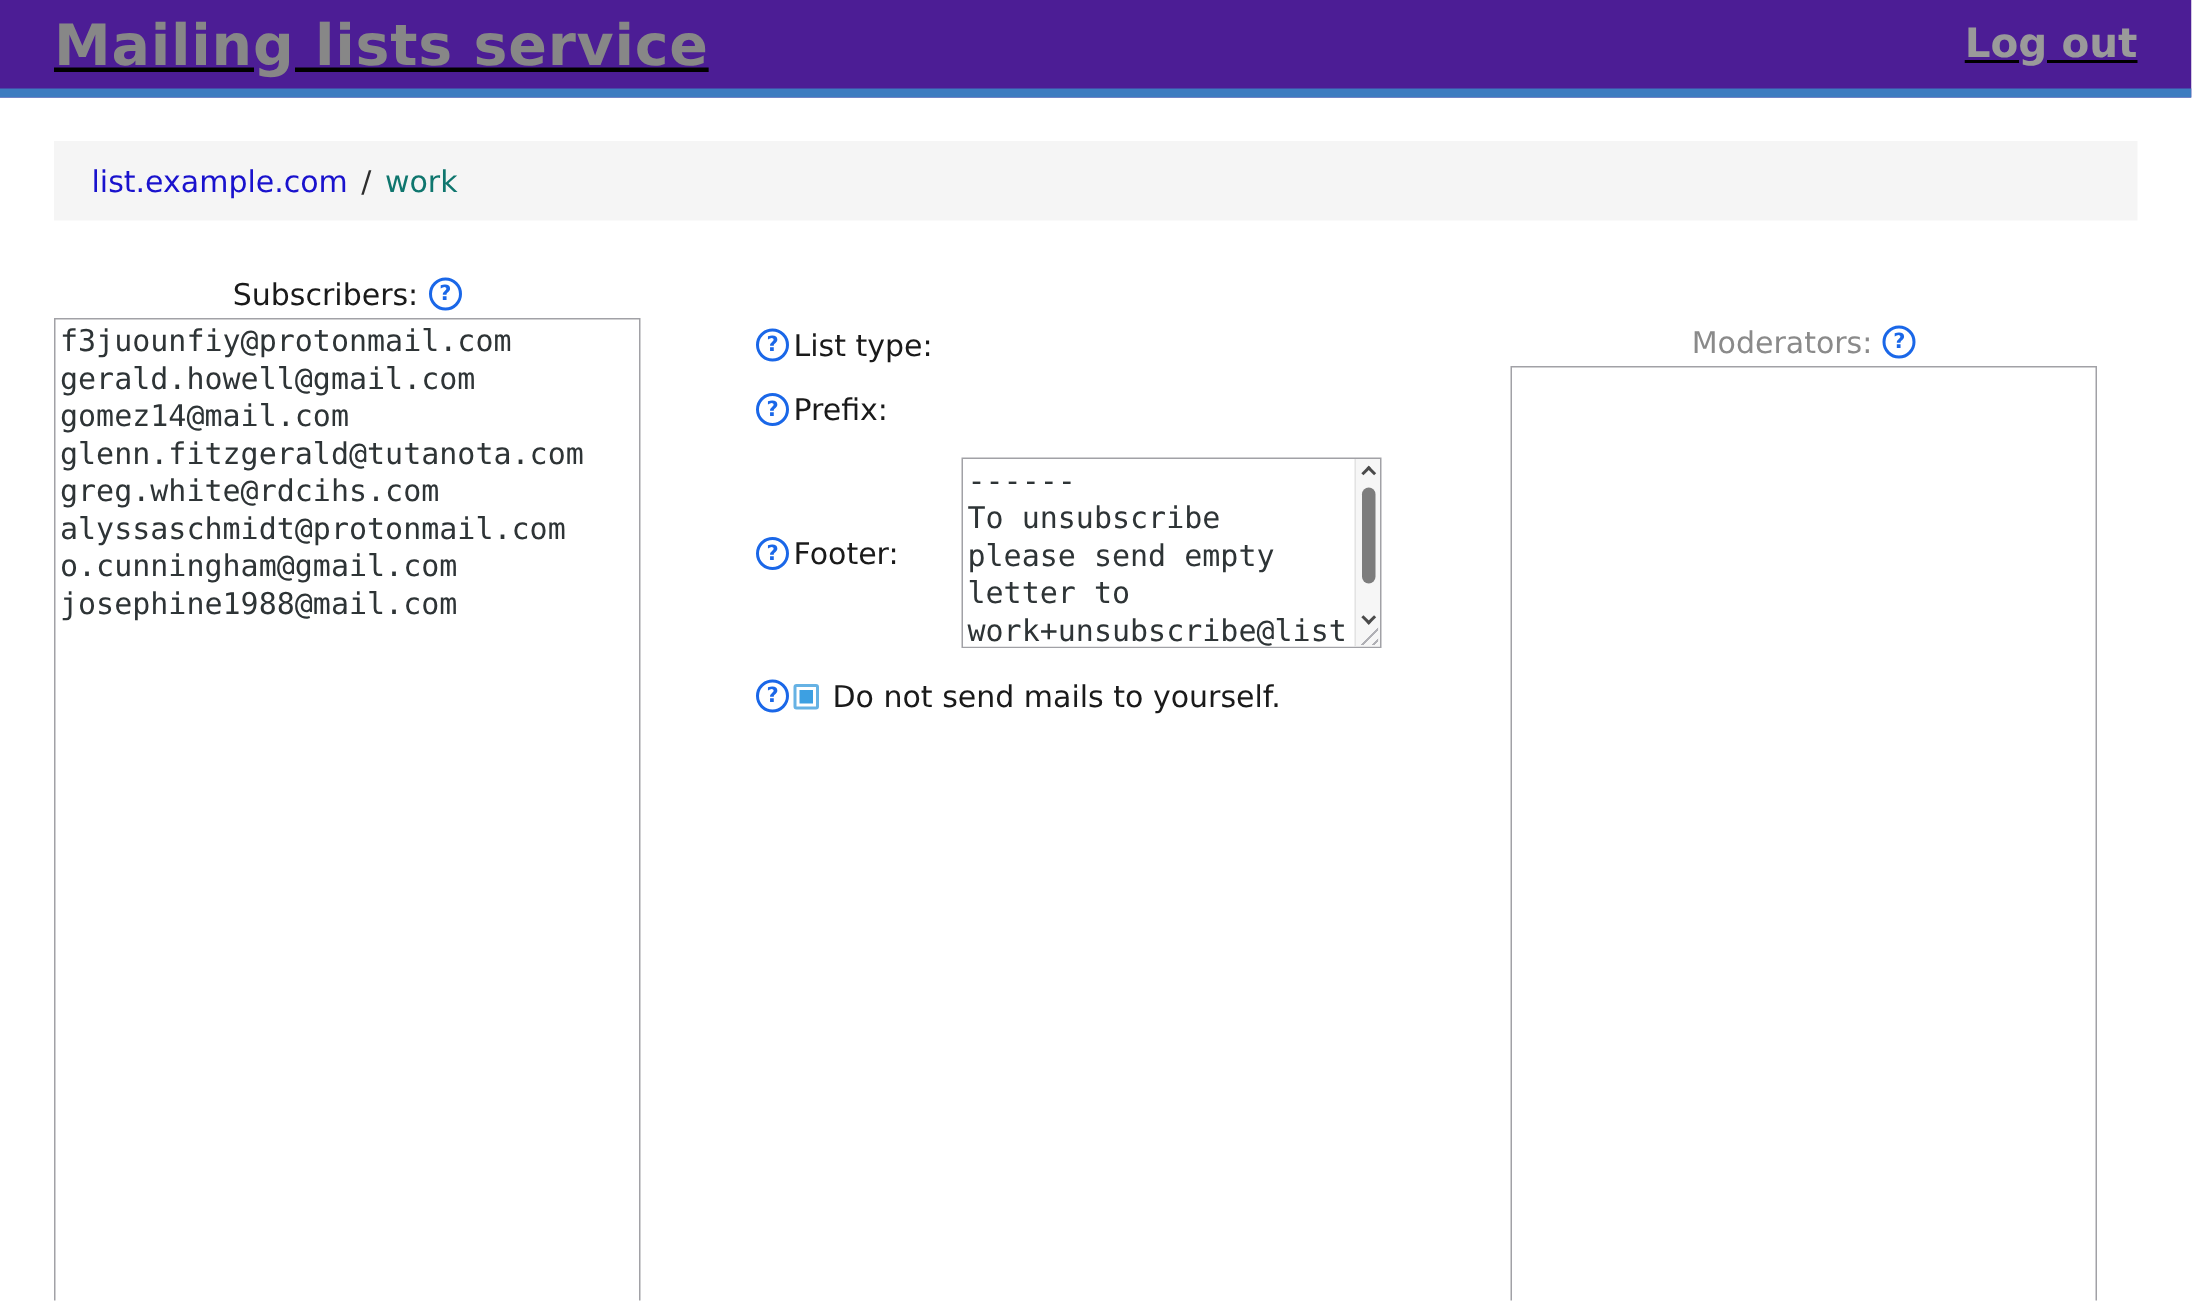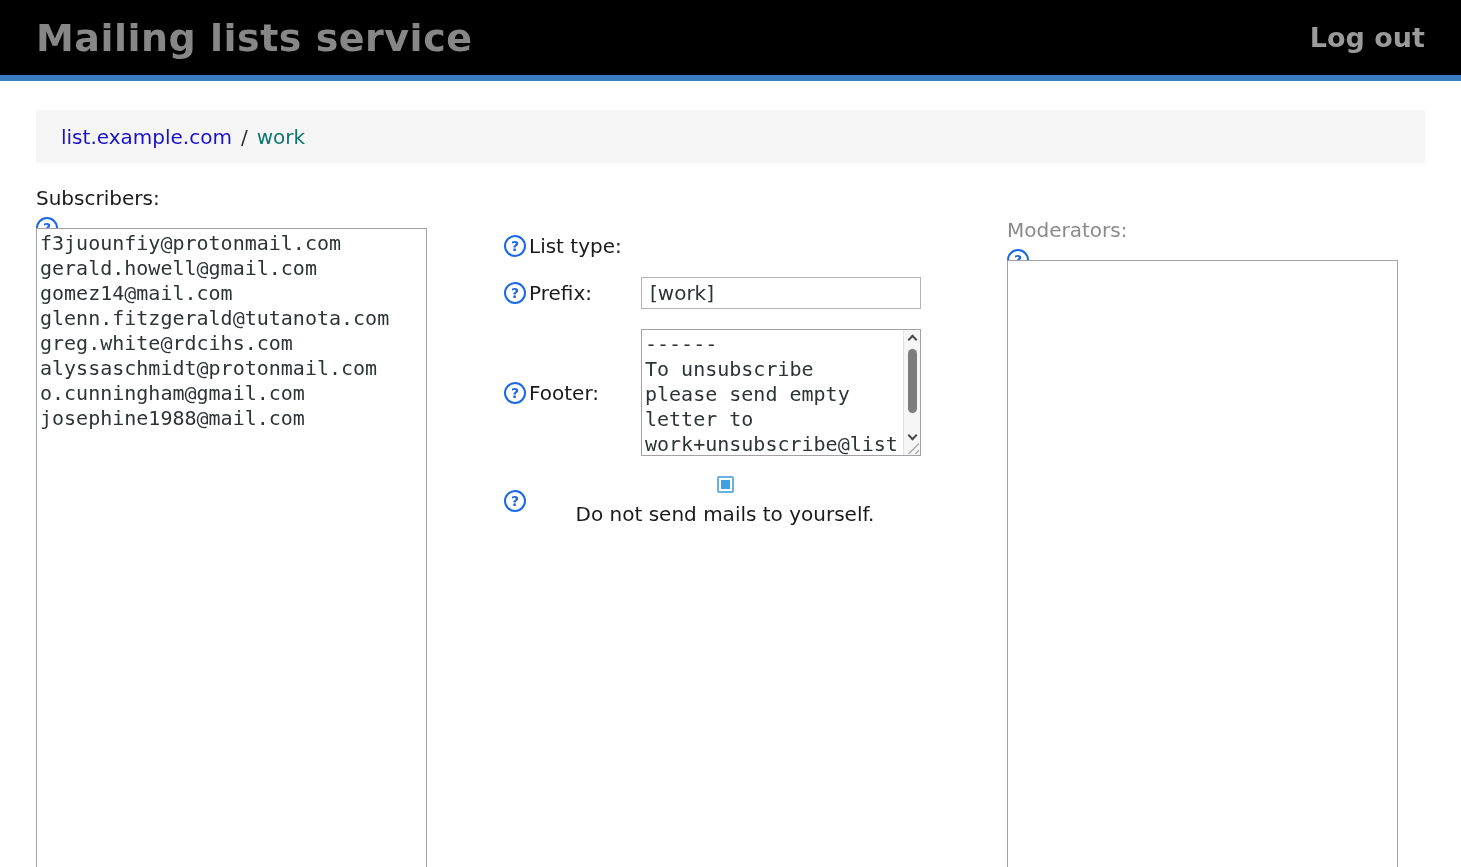--- a/index.html
+++ b/index.html
@@ -5,42 +5,43 @@
   * { box-sizing: border-box; }
   html, body { margin:0; padding:0; }
   body {
     width:1461px; height:867px; overflow:hidden;
     background:#ffffff;
     font-family:"DejaVu Sans", "Liberation Sans", sans-serif;
   }
 
   
   .app-header {
-    height:81px; background:#000000; border-bottom:6px solid #3d7cc0;
+    height:65px; background:#4c1d95; border-bottom:6px solid #3d7cc0;
     display:flex; align-items:center; justify-content:space-between;
     padding:0 36px;
+    text-decoration:underline;
   }
   .app-title { margin:0; font-size:38px; font-weight:bold; color:#878787; letter-spacing:.5px; }
   .logout-link { font-size:27px; font-weight:bold; color:#9a9a9a; text-decoration:none; cursor:pointer; }
 
   
   .breadcrumb-bar {
     margin:29px 36px 0 36px; height:53px; background:#f5f5f5;
     display:flex; align-items:center; padding-left:25px; font-size:20px;
   }
   .breadcrumb-link { color:#1912cd; text-decoration:none; cursor:pointer; }
   .breadcrumb-sep { color:#2e2e2e; margin:0 9px; }
   .breadcrumb-current { color:#0f766e; }
 
   
   .columns { display:flex; align-items:flex-start; margin-top:33px; padding:0 36px; }
   .col-side { width:391px; }
   .col-label {
-    height:32px; display:flex; justify-content:center;
-    gap:7px; font-size:20px; color:#1a1a1a;flex-direction:column;
+    height:32px; display:flex; align-items:center; justify-content:center;
+    gap:7px; font-size:20px; color:#1a1a1a;
   }
   .col-label.gray { color:#8a8a8a;margin-top:32px; }
 
   .help-icon {
     width:22px; height:22px; flex:0 0 auto;
     border:2.5px solid #1a67e8; border-radius:50%;
     color:#1a67e8; font-size:14px; font-weight:bold;
     display:inline-flex; align-items:center; justify-content:center;
     line-height:1; background:#fff; cursor:pointer;
   }
@@ -101,21 +102,21 @@
   .vscrollbar {
     position:absolute; top:0; right:0; width:17px; height:125px;
     background:#f6f6f6; border-left:1px solid #e3e3e3;
     display:flex; flex-direction:column; align-items:center; cursor:pointer;
   }
   .sb-chev { width:7px; height:7px; border-right:2px solid #4a4a4a; border-bottom:2px solid #4a4a4a; flex:0 0 auto; }
   .sb-up { transform:rotate(-135deg); margin-top:6px; }
   .sb-down { transform:rotate(45deg); margin-top:auto; margin-bottom:16px; }
   .sb-thumb { width:9px; height:64px; background:#7d7d7d; border-radius:6px; margin-top:6px; flex:0 0 auto; cursor:grab; }
 
-  .check-content { grid-column:2 / 4; display:flex; align-items:center; gap:9px; font-size:20px; color:#1a1a1a;flex-direction:column; }
+  .check-content { grid-column:2 / 4; display:flex; align-items:center; gap:9px; font-size:20px; color:#1a1a1a; }
   .checkbox {
     width:17px; height:17px; border:2px solid #66b2e4; border-radius:2px;
     background:#fff; display:inline-flex; align-items:center; justify-content:center;
     flex:0 0 auto; cursor:pointer;
   }
   .checkbox-inner { width:9px; height:9px; background:#3da0e2; }
 
   
   .col-right { margin-left:86px; }
 
@@ -165,21 +166,20 @@
   <section class="col-mid">
 
     <div class="mrow">
       <span class="help-icon">?</span>
       <span class="field-label">List type:</span>
     </div>
 
     <div class="mrow">
       <span class="help-icon">?</span>
       <span class="field-label">Prefix:</span>
-      <input class="prefix-input" type="text" spellcheck="false" value="[work]" style="">
     </div>
 
     <div class="mrow footer-row">
       <span class="help-icon">?</span>
       <span class="field-label">Footer:</span>
       <span class="footer-box">
         <textarea class="footer-textarea" spellcheck="false" style="">------
 To unsubscribe
 please send empty
 letter to

